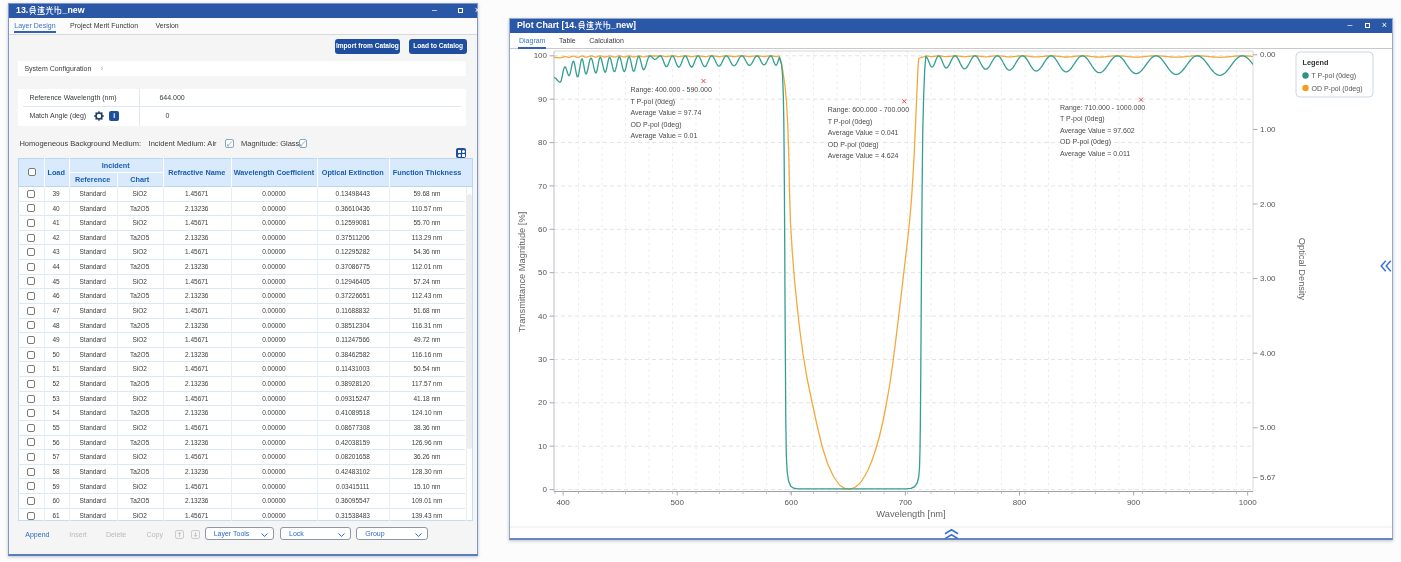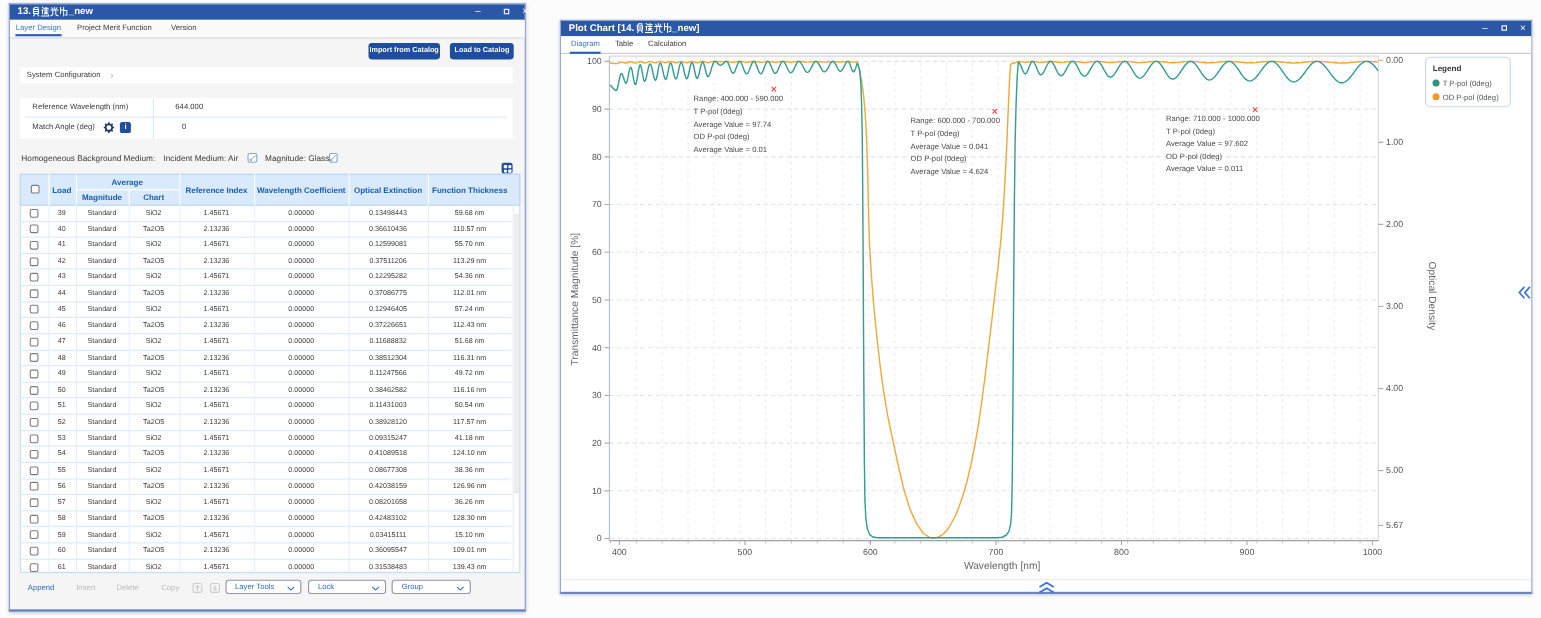--- a/index.html
+++ b/index.html
@@ -137,24 +137,24 @@
 <div class="hline" style="left:59.7px;top:167.80px;width:94.0px"></div>
 <div class="hvline" style="left:34.6px;top:153.70px;height:29.2px"></div>
 <div class="hvline" style="left:59.7px;top:153.70px;height:29.2px"></div>
 <div class="hvline" style="left:107.7px;top:167.80px;height:15.1px"></div>
 <div class="hvline" style="left:153.7px;top:153.70px;height:29.2px"></div>
 <div class="hvline" style="left:221.8px;top:153.70px;height:29.2px"></div>
 <div class="hvline" style="left:308.0px;top:153.70px;height:29.2px"></div>
 <div class="hvline" style="left:379.5px;top:153.70px;height:29.2px"></div>
 <div class="cbx hcb" style="left:18.6px;top:163.50px"></div>
 <span class="hlabel" style="left:34.6px;top:153.7px;width:25.1px;height:29.2px;line-height:29.2px">Load</span>
-<span class="hlabel" style="left:59.7px;top:153.7px;width:94.0px;height:14.1px;line-height:15px">Average</span>
-<span class="hlabel" style="left:59.7px;top:167.8px;width:48.0px;height:15.1px;line-height:15px">Magnitude</span>
+<span class="hlabel" style="left:59.7px;top:153.7px;width:94.0px;height:14.1px;line-height:15px">Incident</span>
+<span class="hlabel" style="left:59.7px;top:167.8px;width:48.0px;height:15.1px;line-height:15px">Reference</span>
 <span class="hlabel" style="left:107.7px;top:167.8px;width:46.0px;height:15.1px;line-height:15px">Chart</span>
-<span class="hlabel" style="left:153.7px;top:153.7px;width:68.1px;height:29.2px;line-height:29.2px">Reference Index</span>
+<span class="hlabel" style="left:153.7px;top:153.7px;width:68.1px;height:29.2px;line-height:29.2px">Refractive Name</span>
 <span class="hlabel" style="left:221.8px;top:153.7px;width:86.2px;height:29.2px;line-height:29.2px">Wavelength Coefficient</span>
 <span class="hlabel" style="left:308.0px;top:153.7px;width:71.5px;height:29.2px;line-height:29.2px">Optical Extinction</span>
 <span class="hlabel" style="left:379.5px;top:153.7px;width:77.0px;height:29.2px;line-height:29.2px">Function Thickness</span>
 
   <div style="left:0;top:0;width:468px;height:517px;overflow:hidden;">
       <div class="trow" style="top:182.90px">
         <div class="cbx" style="left:8.6px"></div>
         <span style="left:25.2px;width:25.1px">39</span>
         <span style="left:50.3px;width:48.0px">Standard</span>
         <span style="left:98.3px;width:46.0px">SiO2</span>

